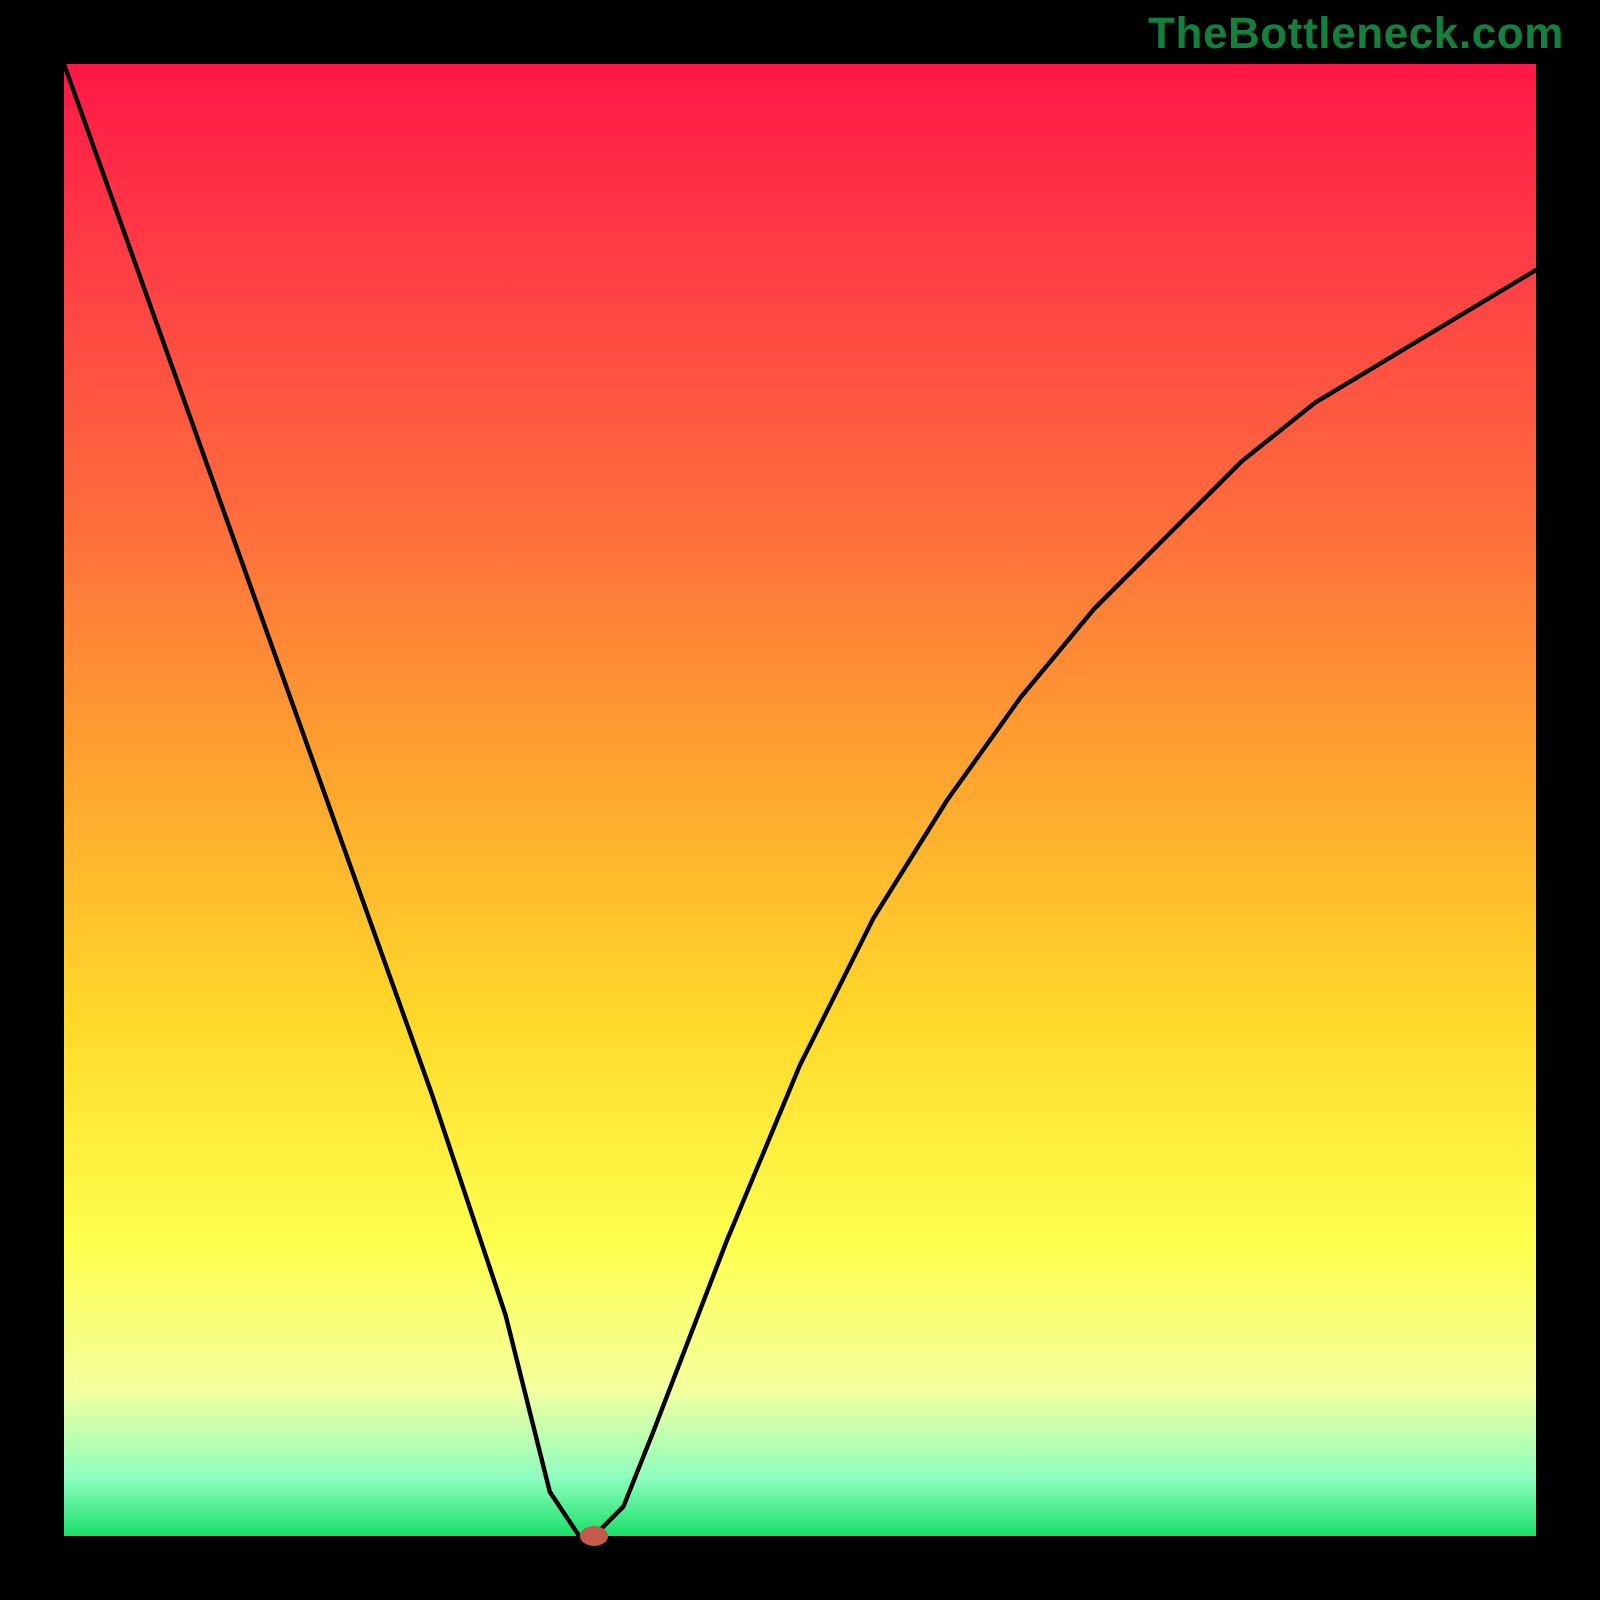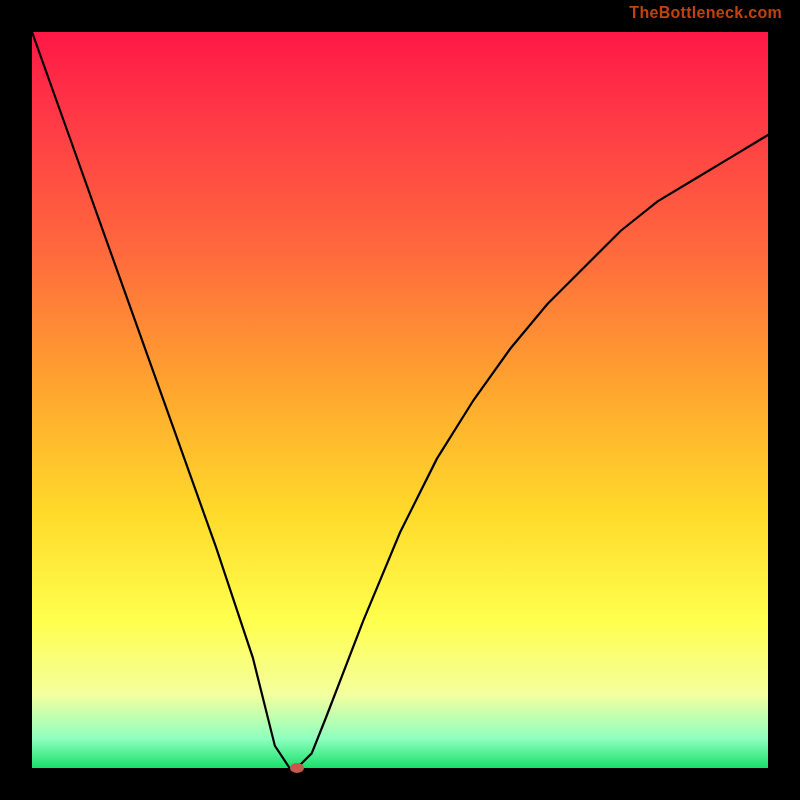--- a/index.html
+++ b/index.html
@@ -14,22 +14,22 @@
   .frame {
     position: relative;
     width: 800px;
     height: 800px;
     background: #000;
   }
   .watermark {
     position: absolute;
     top: 4px;
     right: 18px;
-    color: #c2410c;
-    font-size: 16px;
+    color: #15803d;
+    font-size: 22px;
     font-weight: 600;
     letter-spacing: 0.3px;
     z-index: 5;
   }
   .plot-area {
     position: absolute;
     left: 32px;
     top: 32px;
     width: 736px;
     height: 736px;

